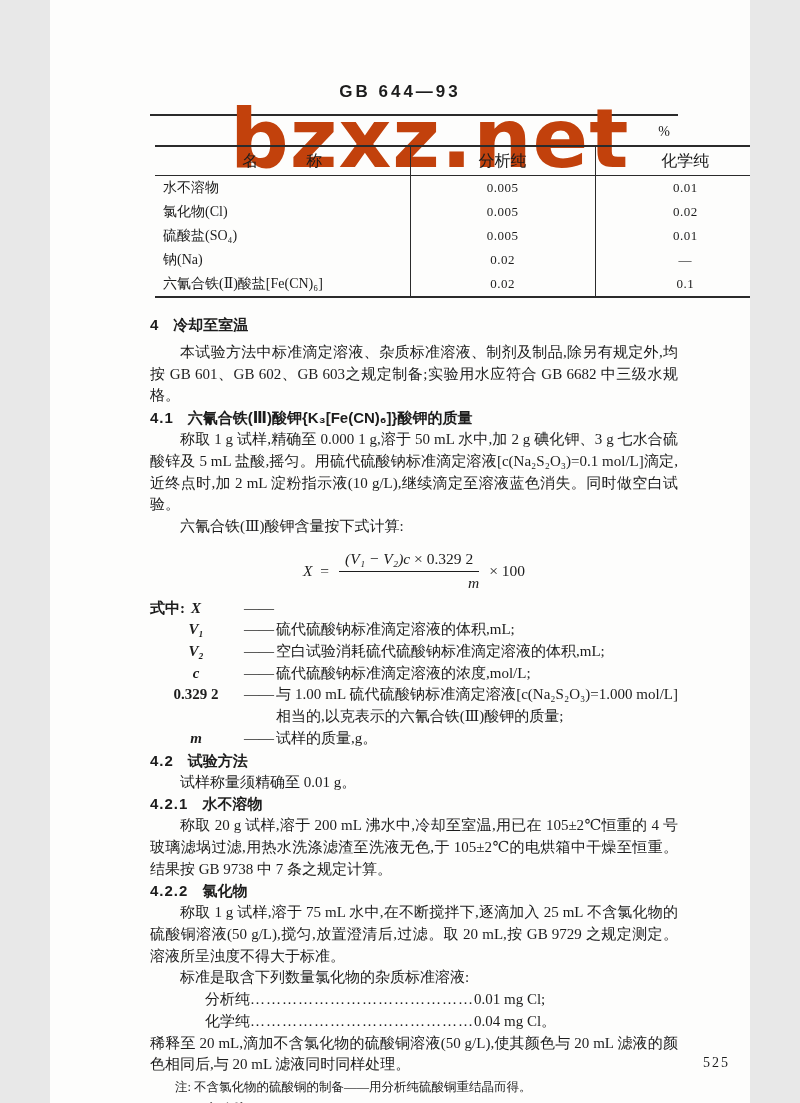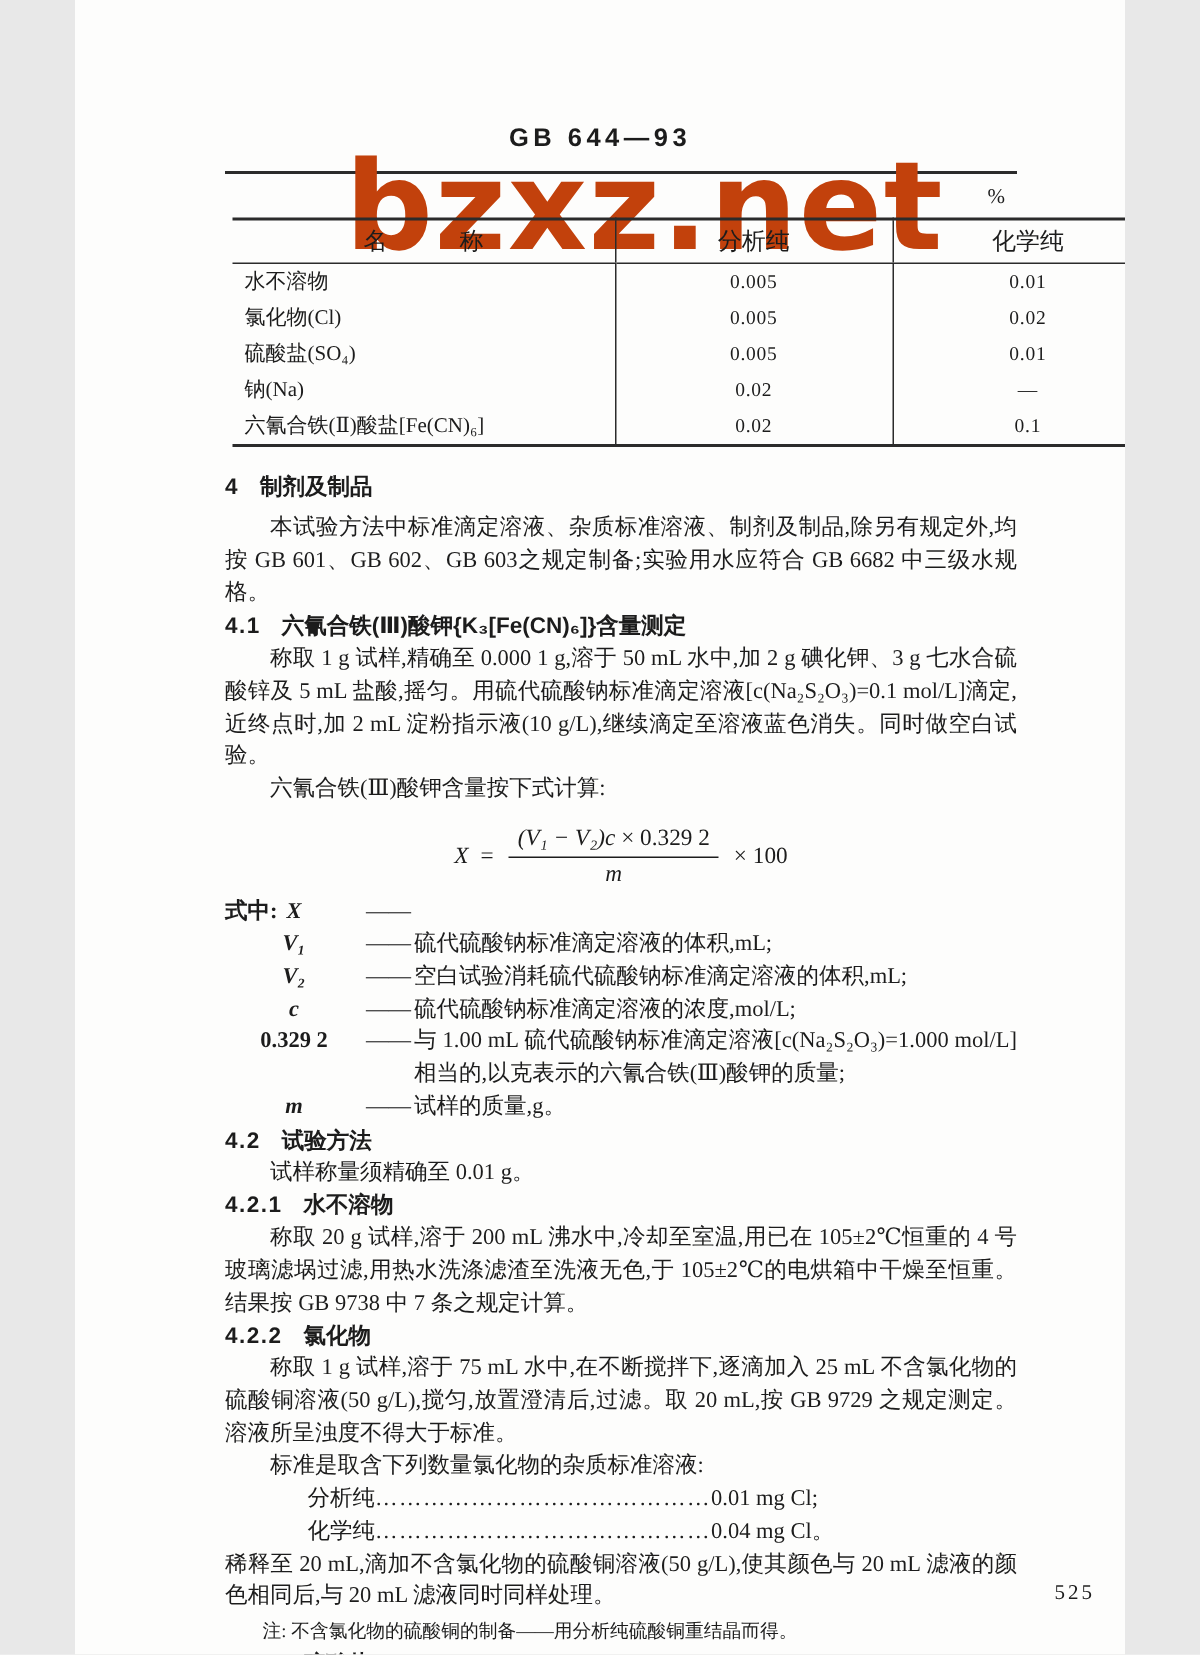--- a/index.html
+++ b/index.html
@@ -60,21 +60,21 @@
   .c4{margin-top:16px;margin-bottom:6px;}
   .para{margin:0;line-height:21.7px;text-align:justify;text-indent:2em;}
   .noindent{text-indent:0;}
   
   .formula{
     position:relative;z-index:1;
     display:flex;justify-content:center;align-items:center;
     gap:8px;margin:12px 0 6px;font-size:15.5px;
   }
   .formula i{font-family:"Liberation Serif",serif;}
-  .frac{display:inline-flex;flex-direction:column;align-items:center;margin:0 2px;}
+  .frac{display:inline-flex;flex-direction:column;align-items:flex-end;margin:0 2px;}
   .frac .num{padding:0 6px 3px;border-bottom:1.5px solid #1c1c1c;}
   .frac .den{padding-top:2px;}
   
   .defrow{display:flex;line-height:21.7px;}
   .symcol{width:92px;flex:0 0 92px;position:relative;text-align:center;white-space:nowrap;font-weight:bold;}
   .symcol .pre{position:absolute;left:0;top:0;}
   .symcol i{font-family:"Liberation Serif",serif;}
   .dash{flex:0 0 auto;padding:0 2px;}
   .desc{flex:1;text-align:justify;}
   
@@ -135,26 +135,26 @@
           <tr>
             <td class="name">六氰合铁(Ⅱ)酸盐[Fe(CN)₆]</td>
             <td class="v1">0.02</td>
             <td class="v2">0.1</td>
           </tr>
         </tbody>
       </table>
     </div>
 
     <p class="clause c4">
-      <span class="h-no">4</span><span>制剂及制品</span>
+      <span class="h-no">4</span><span>冷却至室温</span>
     </p>
     <p class="para">本试验方法中标准滴定溶液、杂质标准溶液、制剂及制品,除另有规定外,均按 GB 601、GB 602、GB 603之规定制备;实验用水应符合 GB 6682 中三级水规格。</p>
 
     <p class="clause">
-      <span class="h-no">4.1</span><span>六氰合铁(Ⅲ)酸钾{K₃[Fe(CN)₆]}含量测定</span>
+      <span class="h-no">4.1</span><span>六氰合铁(Ⅲ)酸钾{K₃[Fe(CN)₆]}酸钾的质量</span>
     </p>
     <p class="para">称取 1 g 试样,精确至 0.000 1 g,溶于 50 mL 水中,加 2 g 碘化钾、3 g 七水合硫酸锌及 5 mL 盐酸,摇匀。用硫代硫酸钠标准滴定溶液[c(Na₂S₂O₃)=0.1 mol/L]滴定,近终点时,加 2 mL 淀粉指示液(10 g/L),继续滴定至溶液蓝色消失。同时做空白试验。</p>
     <p class="para">六氰合铁(Ⅲ)酸钾含量按下式计算:</p>
 
     <div class="formula">
       <i>X</i>
       <span>=</span>
       <span class="frac">
         <span class="num"><i>(V₁ − V₂)c</i><span> × 0.329 2</span></span>
         <span class="den"><i>m</i></span>

